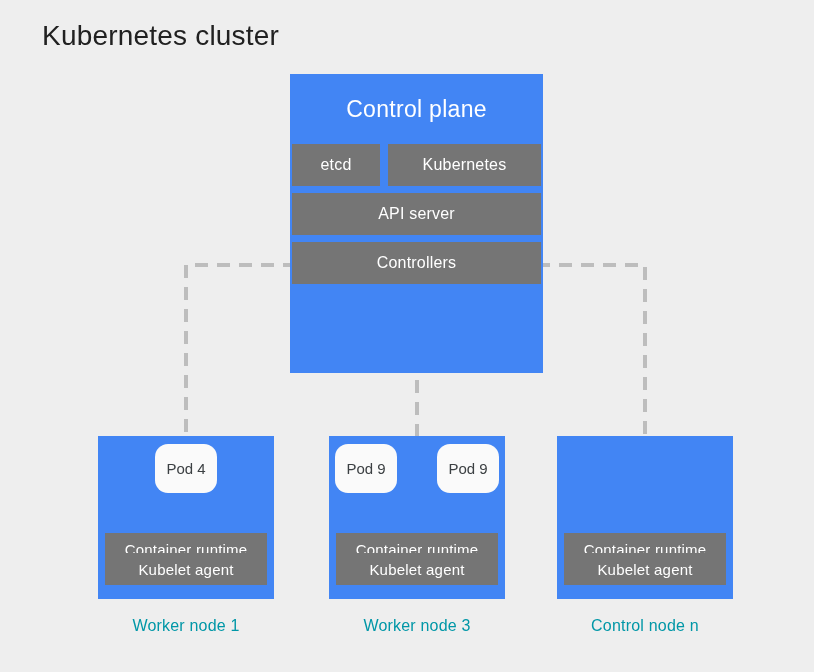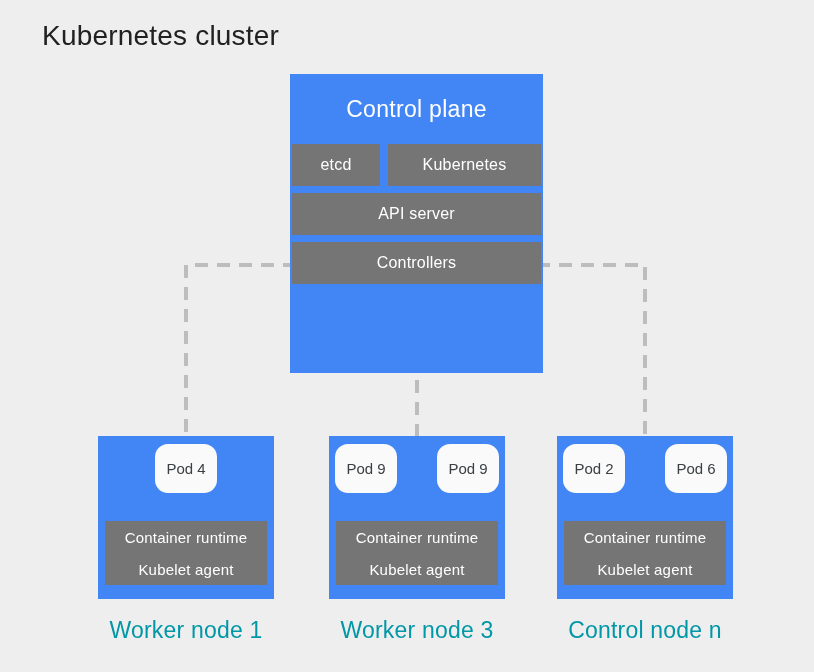--- a/index.html
+++ b/index.html
@@ -91,28 +91,28 @@
     font-size: 15px;
     border-radius: 13px;
   }
   .bar {
     position: absolute; left: 7px; right: 7px; height: 32px;
     background: var(--component_gray, #757575);
     color: var(--white_text, #fff);
     display: flex; align-items: center; justify-content: center;
     font-size: 15px; letter-spacing: 0.2px;
   }
-  .bar.runtime { bottom: 46px; }
+  .bar.runtime { bottom: 34px; }
   .bar.kubelet { bottom: 14px; }
 
   .node-label {
     margin-top: 18px;
     text-align: center;
     color: var(--label_teal, #0097A7);
-    font-size: 23px; letter-spacing: 0.2px;
+    font-size: 16px; letter-spacing: 0.2px;
   }
 </style>
 </head>
 <body>
 
 <div class="canvas">
 
   <div class="diagram-title">Kubernetes cluster</div>
 
   <svg class="connectors" viewBox="0 0 814 672" aria-hidden="true">
@@ -149,23 +149,19 @@
         <div class="pod">Pod 9</div>
       </div>
       <div class="bar runtime">Container runtime</div>
       <div class="bar kubelet">Kubelet agent</div>
     </div>
     <div class="node-label">Worker node 3</div>
   </div>
 
   <div class="worker worker-3">
     <div class="node-box">
-      <div class="pods-row split">
-        <div class="pod">Pod 2</div>
-        <div class="pod">Pod 6</div>
-      </div>
       <div class="bar runtime">Container runtime</div>
       <div class="bar kubelet">Kubelet agent</div>
     </div>
     <div class="node-label">Control node n</div>
   </div>
 
 </div>
 
 </body></html>

